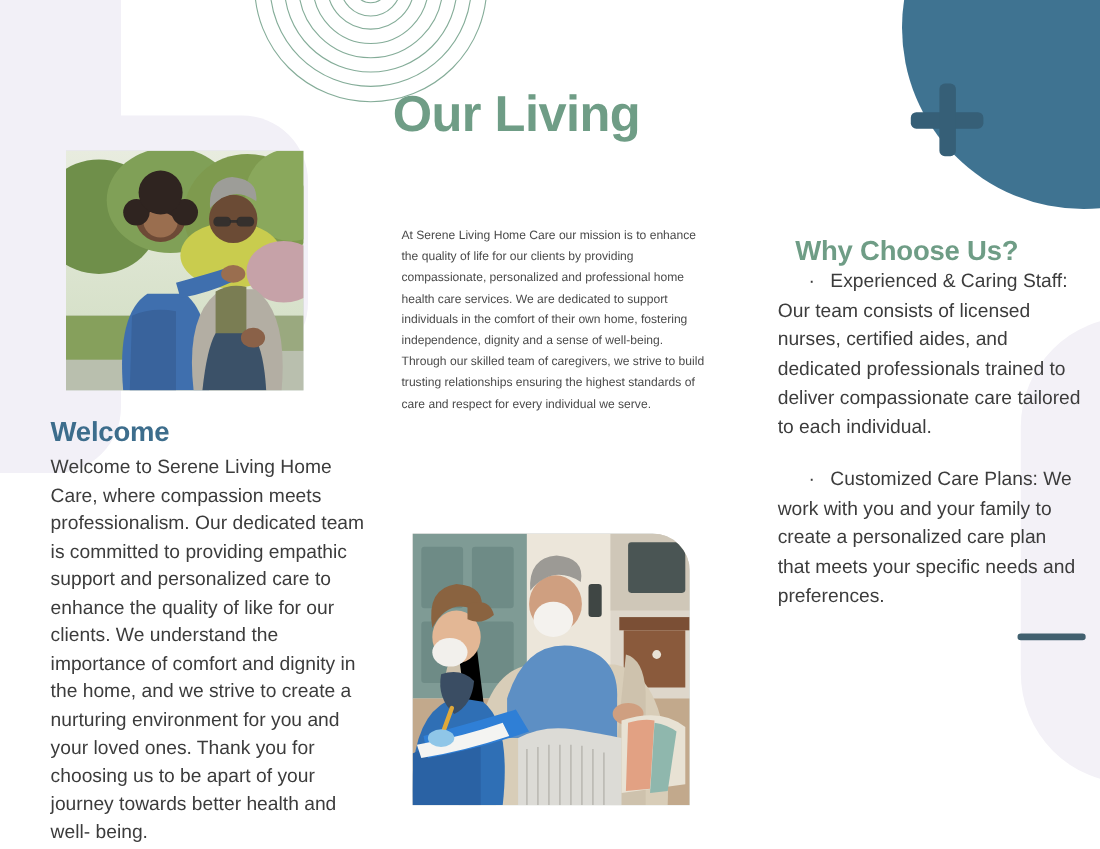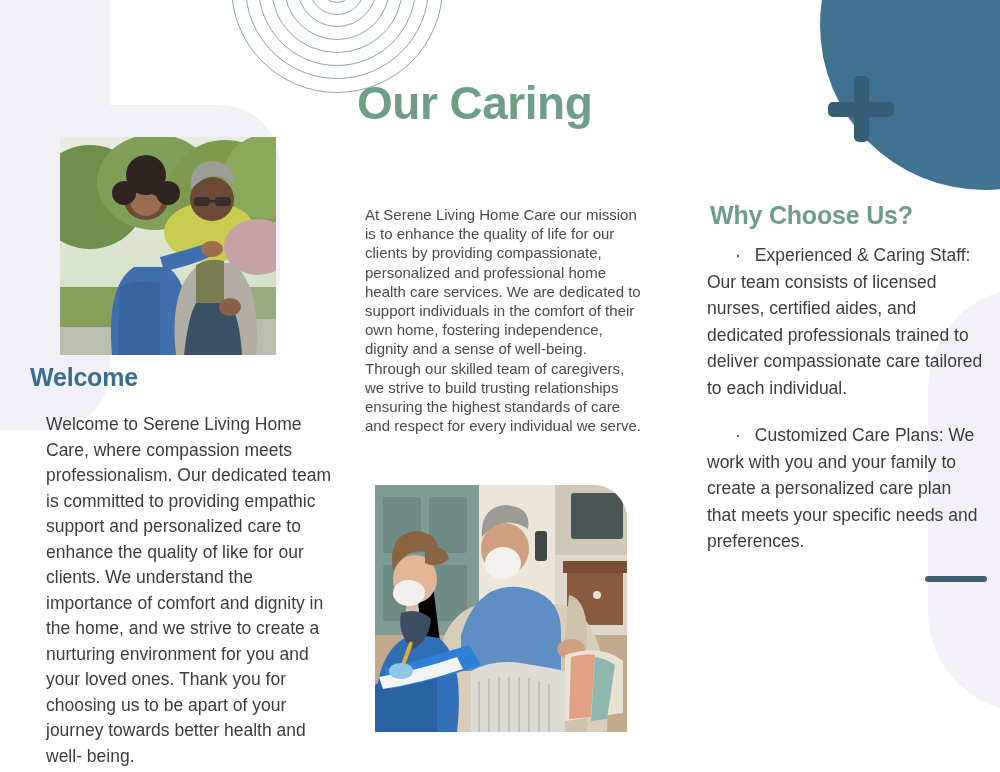--- a/index.html
+++ b/index.html
@@ -90,21 +90,21 @@
     width: 216px; height: 218px;
   }
   .photo-bottom {
     left: 375px; top: 485px;
     width: 252px; height: 247px;
     border-radius: 0 34px 0 0;
   }
   .photo svg { display: block; width: 100%; height: 100%; }
 
   h2.heading-blue {
-    margin: 0;
+    margin: 16px;
     position: absolute;
     left: 30px; top: 363px;
     font-size: 25px;
     font-weight: bold;
     color: #3d6d8c;
     letter-spacing: -0.2px;
   }
   p.body-left {
     margin: 16px;
     position: absolute;
@@ -124,27 +124,27 @@
     font-weight: bold;
     line-height: 43px;
     color: #6f9d86;
     letter-spacing: -0.5px;
   }
   p.body-mid {
     margin: 0;
     position: absolute;
     left: 365px; top: 205px;
     width: 278px;
-    font-size: 15px;
+    font-size: 11px;
     line-height: 19.2px;
     color: #4a4a4a;
   }
 
   h2.heading-green-sm {
-    margin: 3px;
+    margin: 16px;
     position: absolute;
     left: 707px; top: 198px;
     font-size: 25px;
     font-weight: bold;
     color: #6f9d86;
     letter-spacing: -0.2px;
   }
   .bullets {
     position: absolute;
     left: 707px; top: 242px;
@@ -298,21 +298,21 @@
       <path d="M10 184 q52 -14 84 -24 l12 20 q-46 16 -92 24 z" fill="#2f7fd6"></path>
       <path d="M4 192 q44 -8 78 -20 l6 12 q-42 14 -80 20 z" fill="#f4f4f2"></path>
       <rect x="30" y="156" width="4" height="26" rx="2" transform="rotate(20 32 169)" fill="#e0a93a"></rect>
       <ellipse cx="26" cy="186" rx="12" ry="8" fill="#8fc6e8"></ellipse>
     </svg>
   </div>
 
   <h2 class="heading-blue">Welcome</h2>
   <p class="body-left">Welcome to Serene Living Home Care, where compassion meets professionalism. Our dedicated team is committed to providing empathic support and personalized care to enhance the quality of like for our clients. We understand the importance of comfort and dignity in the home, and we strive to create a nurturing environment for you and your loved ones. Thank you for choosing us to be apart of your journey towards better health and well- being.</p>
 
-  <h1 class="heading-green">Our Caring</h1>
+  <h1 class="heading-green">Our Living</h1>
   <p class="body-mid">At Serene Living Home Care our mission is to enhance the quality of life for our clients by providing compassionate, personalized and professional home health care services. We are dedicated to support individuals in the comfort of their own home, fostering independence, dignity and a sense of well-being. Through our skilled team of caregivers, we strive to build trusting relationships ensuring the highest standards of care and respect for every individual we serve.</p>
 
   <h2 class="heading-green-sm">Why Choose Us?</h2>
 
   <div class="bullets">
     <p>
       <span class="dot">·</span><span>Experienced &amp; Caring Staff: Our team consists of licensed nurses, certified aides, and dedicated professionals trained to deliver compassionate care tailored to each individual.</span>
     </p>
     <p>
       <span class="dot">·</span><span>Customized Care Plans: We work with you and your family to create a personalized care plan that meets your specific needs and preferences.</span>

